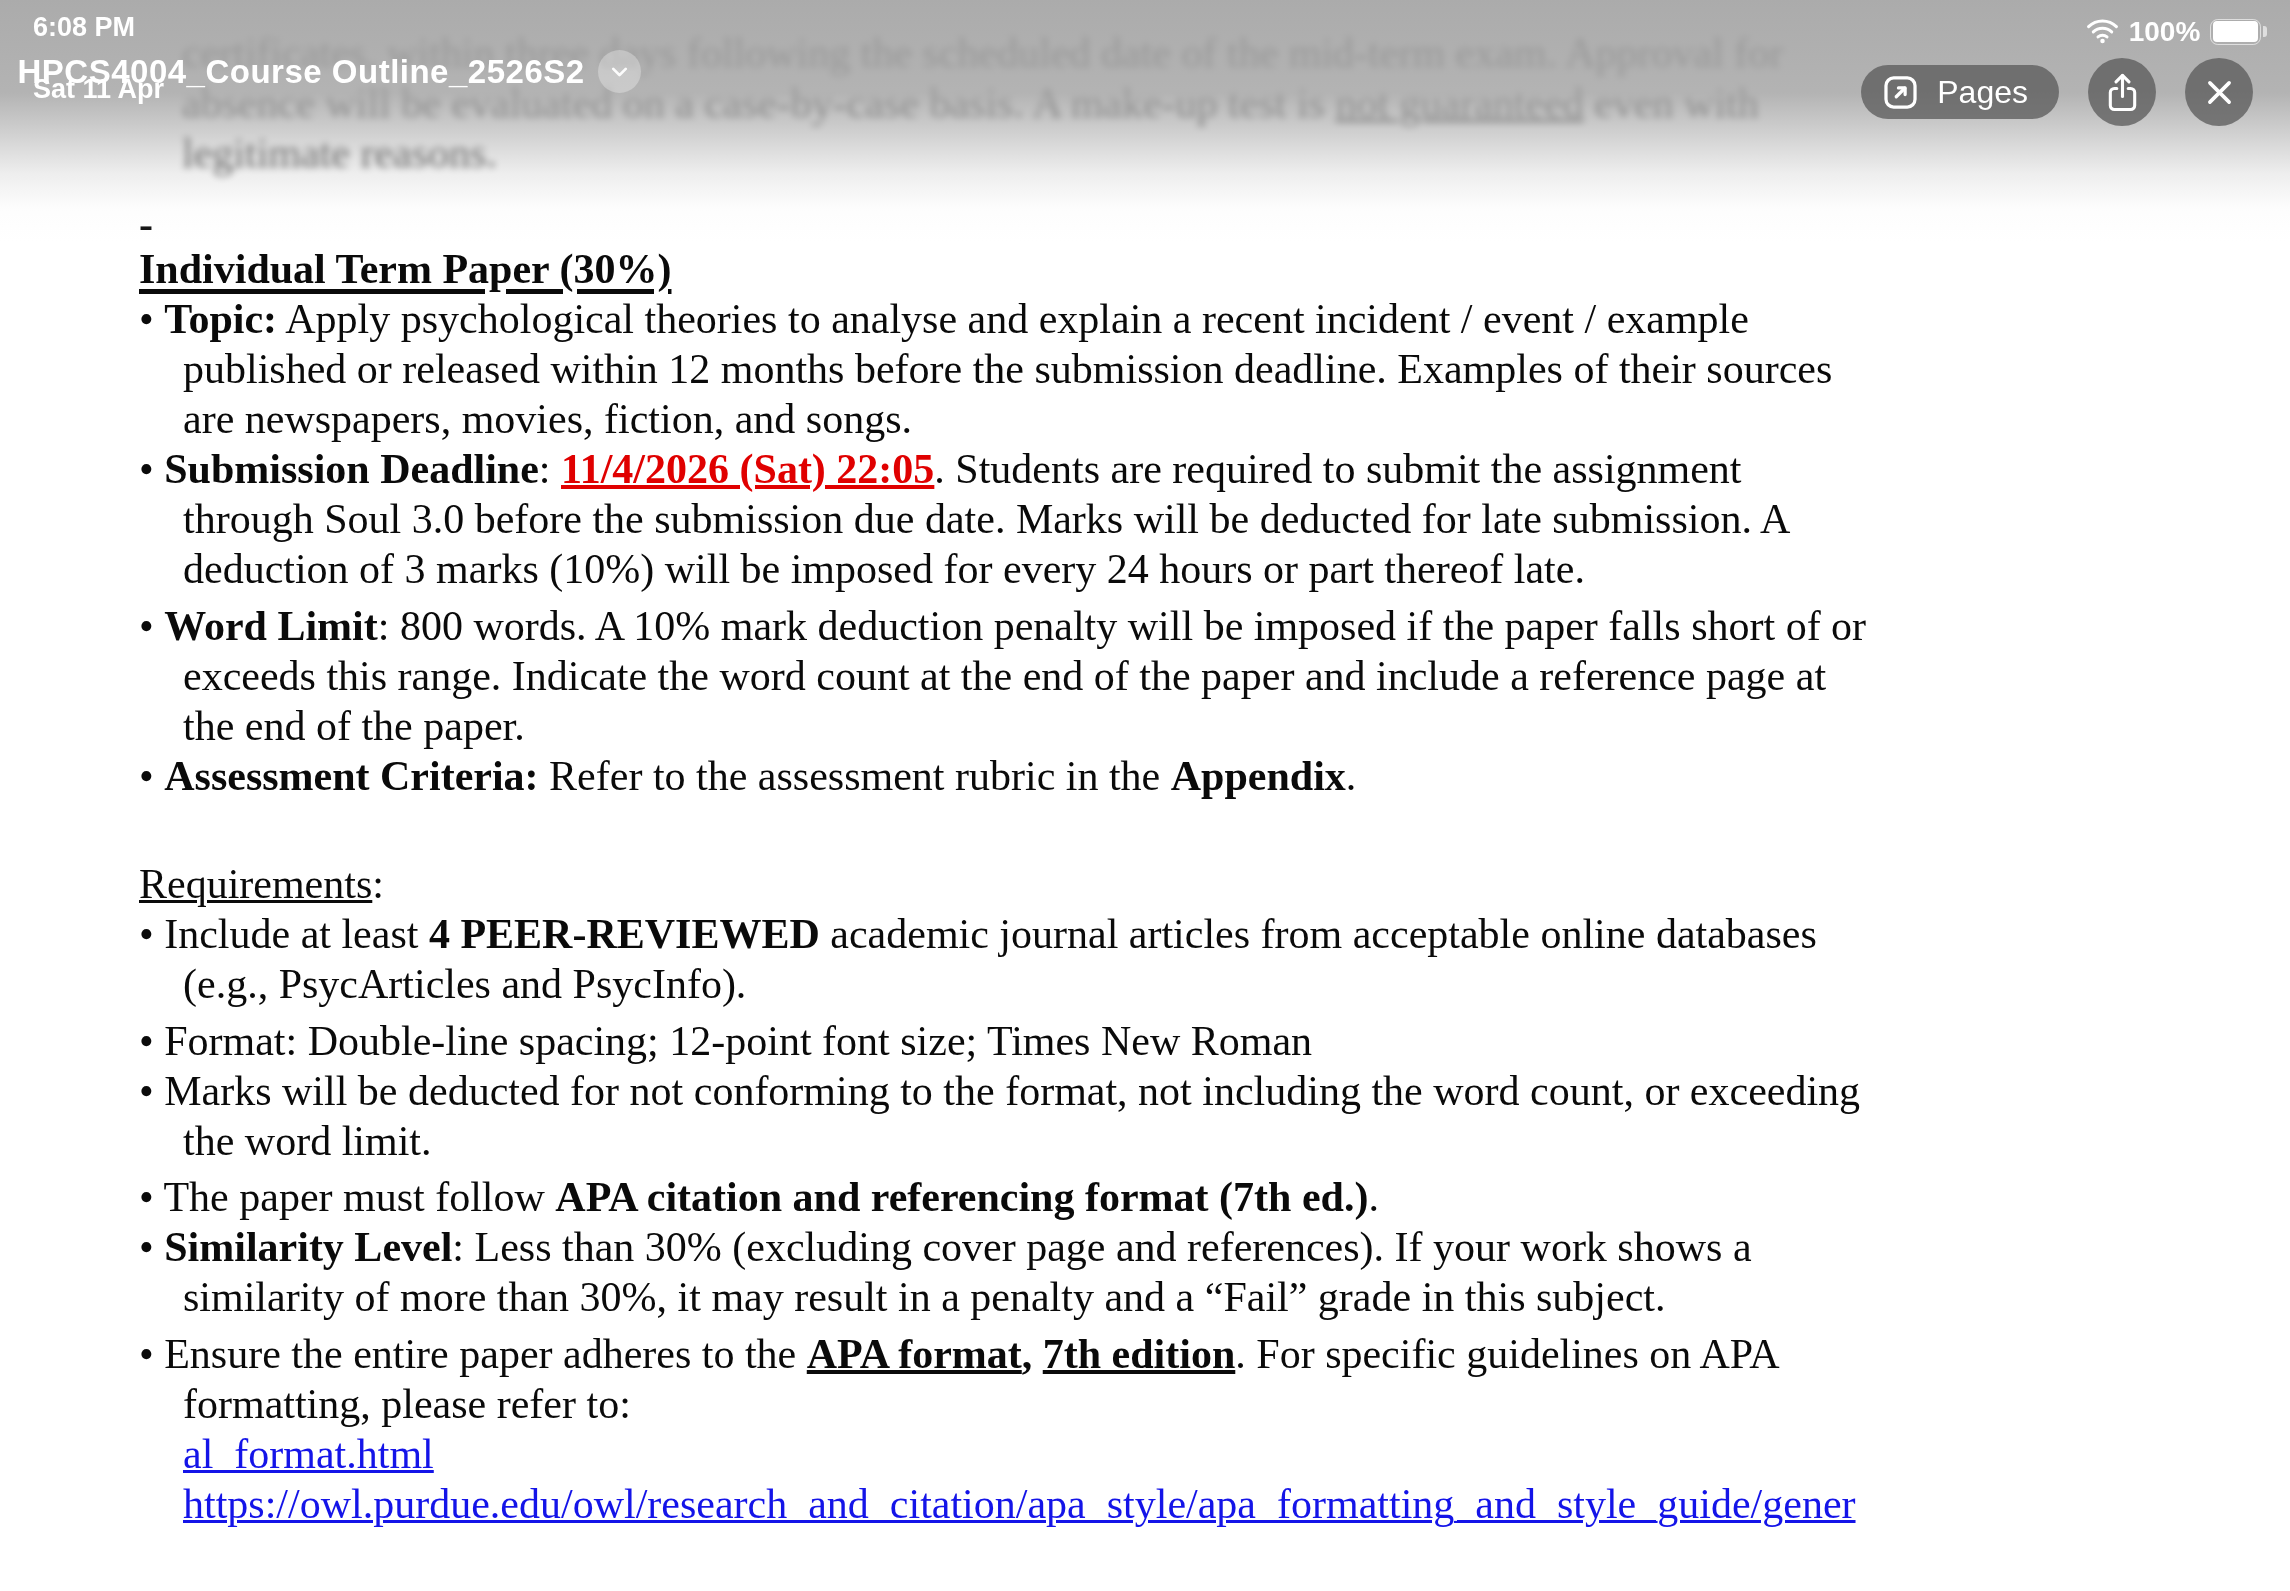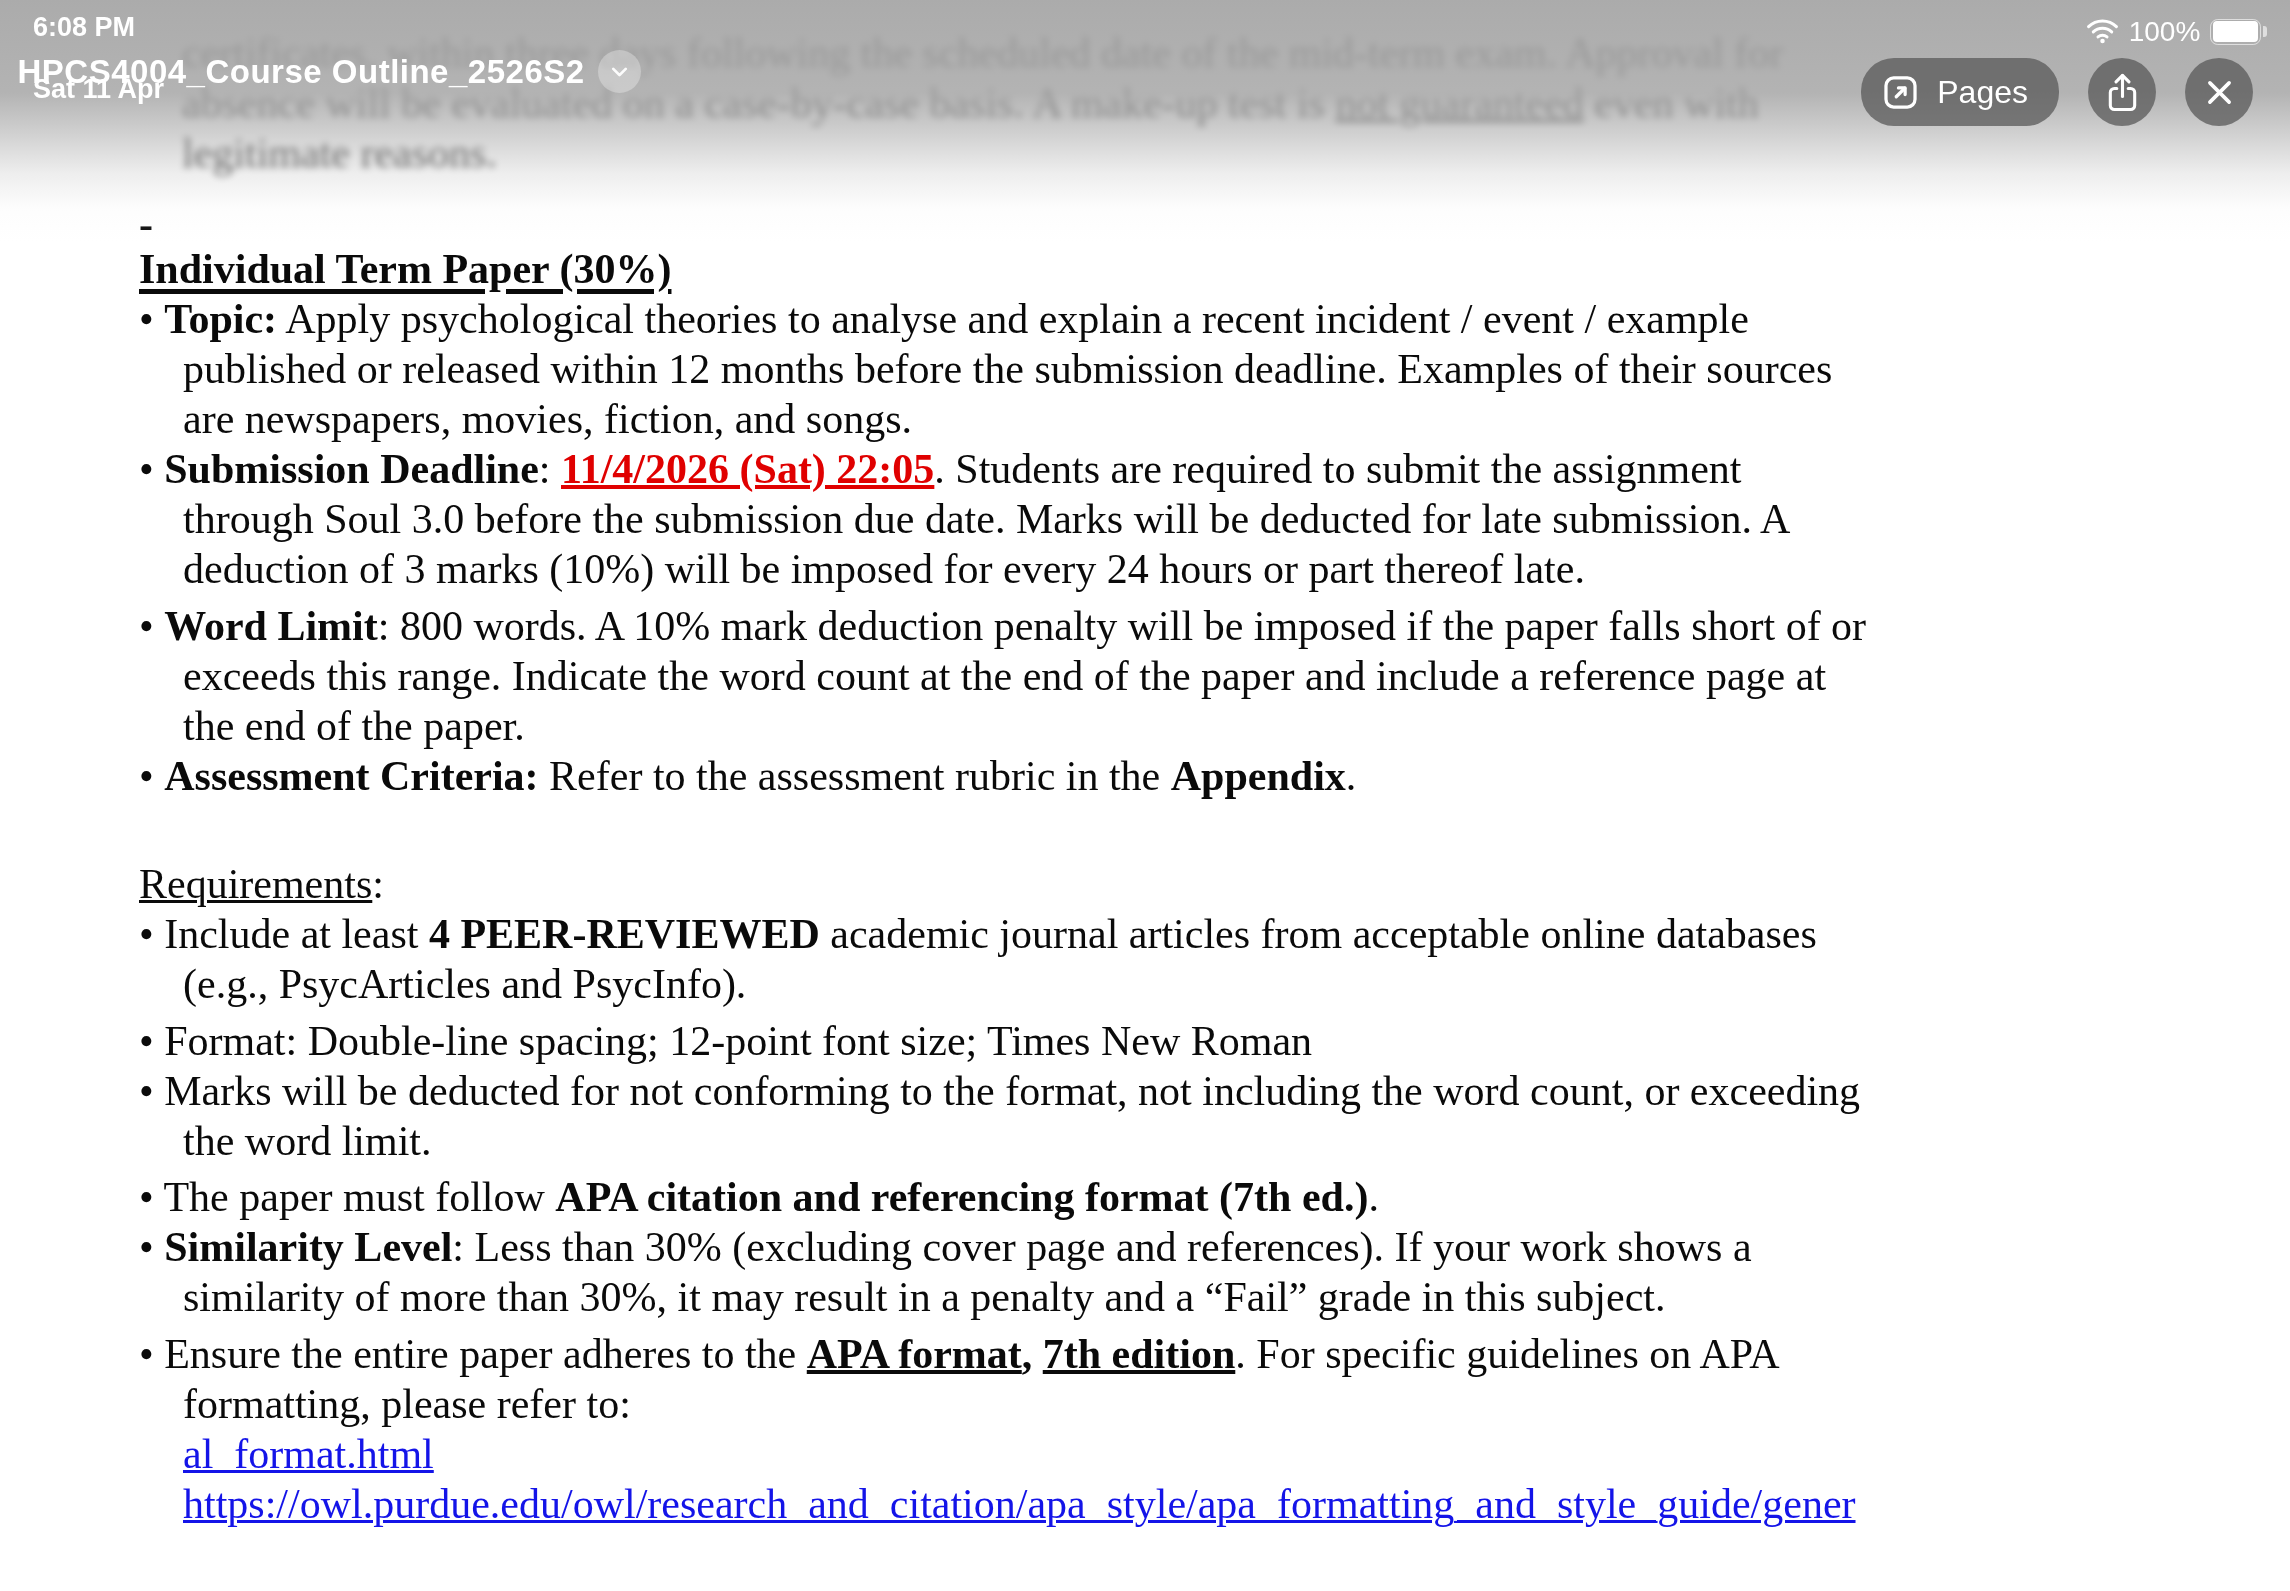--- a/index.html
+++ b/index.html
@@ -30,32 +30,32 @@
     background:linear-gradient(to bottom,
       rgba(162,162,162,.90) 0px,
       rgba(168,168,168,.87) 93px,
       rgba(178,178,178,.60) 134px,
       rgba(202,202,202,.33) 173px,
       rgba(236,236,236,.12) 208px,
       rgba(255,255,255,0) 243px);}
   .status-left{position:absolute;left:33px;top:11.6px;display:flex;gap:31px;
                font-size:27px;font-weight:700;color:#fff;flex-direction:column;}
   .status-right{position:absolute;right:29px;top:15.5px;display:flex;align-items:center;gap:9.7px;
-                font-size:28px;font-weight:400;color:#fff;text-align:right;}
+                font-size:28px;font-weight:700;color:#fff;text-align:right;}
   .battery{position:relative;width:49px;height:24px;border:1.9px solid rgba(255,255,255,.6);
            border-radius:7.8px;}
   .battery .fill{position:absolute;inset:1.9px;background:#fff;border-radius:3.9px;}
   .battery .nub{position:absolute;right:-6.8px;top:6.8px;width:3.9px;height:10.7px;
                 background:rgba(255,255,255,.6);border-radius:0 2.9px 2.9px 0;}
   .doc-title{position:absolute;left:17.5px;top:50px;display:flex;align-items:center;gap:13.6px;
              font-size:33px;font-weight:700;color:#fff;letter-spacing:0.5px;}
   .chev-badge{width:43px;height:43px;border-radius:50%;background:rgba(255,255,255,.30);
               display:flex;align-items:center;justify-content:center;cursor:pointer;}
   .top-buttons{position:absolute;top:58px;right:37px;display:flex;align-items:center;gap:29px;}
-  .pill{height:68px;border-radius:33px;background:rgba(88,88,88,.74);color:#fff;
+  .pill{height:54px;border-radius:33px;background:rgba(88,88,88,.74);color:#fff;
         display:flex;align-items:center;gap:16px;padding:0 31px 0 19.4px;
         font-size:32px;cursor:pointer;}
   .circle-btn{width:68px;height:68px;border-radius:50%;background:rgba(88,88,88,.74);
               display:flex;align-items:center;justify-content:center;cursor:pointer;}
   svg{display:block;}
 </style>
 </head>
 <body>
 
 <div class="screen">

